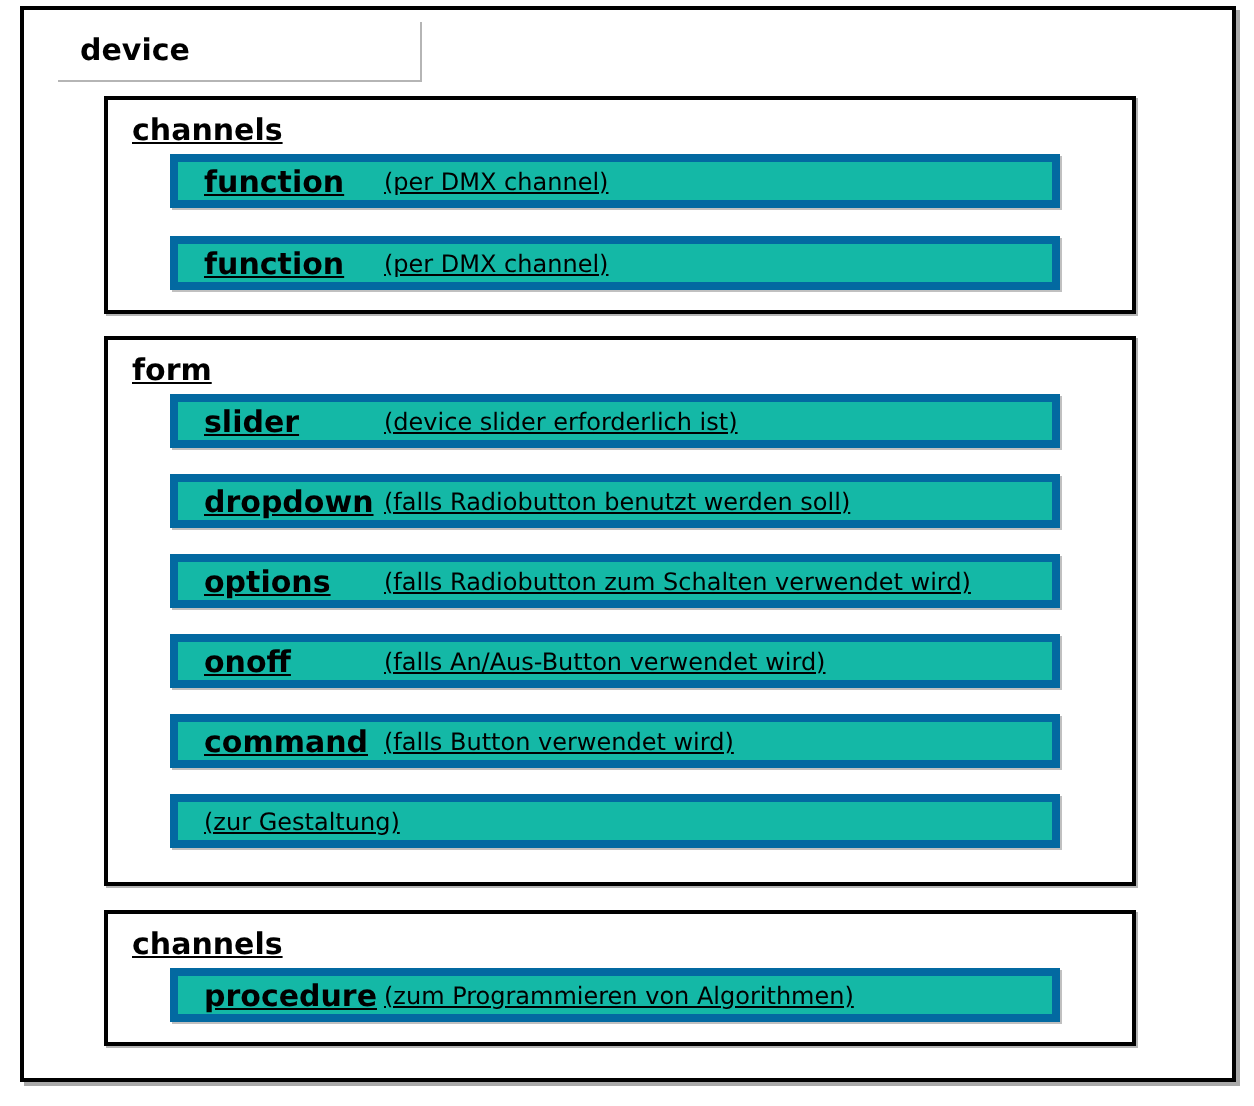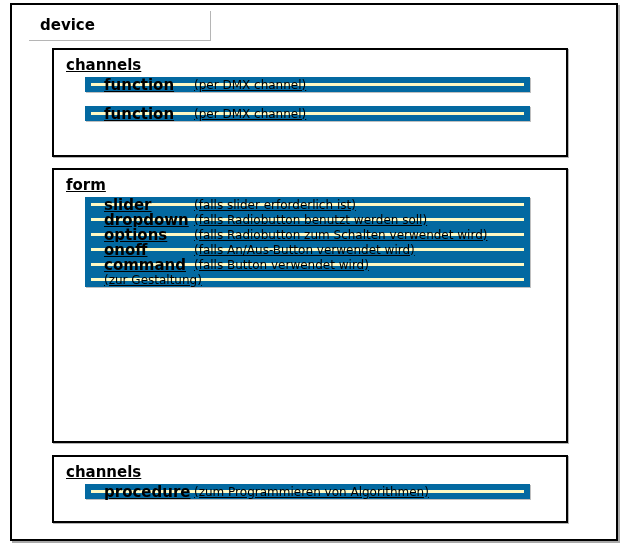--- a/index.html
+++ b/index.html
@@ -58,25 +58,25 @@
     font-size: 15px;
     line-height: 18px;
   }
   .rows {
     display: flex;
     flex-direction: column;
     margin: 3px 0 0 31px;
     width: 445px;
   }
   .sec-channels-top .rows { gap: 14px; }
-  .sec-form         .rows { }
+  .sec-form         .rows { gap: 13px; }
   .row {
-    height: 15px;
-    background: #fef9c3;
-    border: 6px solid #0369a1;
+    height: 27px;
+    background: #14b8a6;
+    border: 4px solid #0369a1;
     box-sizing: border-box;
     box-shadow: 1px 1px 0 #c0c0c0;
     display: flex;
     align-items: center;
     padding-left: 13px;
     white-space: nowrap;
   }
   .row-label {
     display: inline-block;
     min-width: 90px;
@@ -109,21 +109,21 @@
           <span class="row-desc">(per DMX channel)</span>
         </div>
       </div>
     </div>
 
     <div class="box section sec-form">
       <div class="sec-title">form</div>
       <div class="rows">
         <div class="row">
           <span class="row-label">slider</span>
-          <span class="row-desc">(falls slider erforderlich ist)</span>
+          <span class="row-desc">(device slider erforderlich ist)</span>
         </div>
         <div class="row">
           <span class="row-label">dropdown</span>
           <span class="row-desc">(falls Radiobutton benutzt werden soll)</span>
         </div>
         <div class="row">
           <span class="row-label">options</span>
           <span class="row-desc">(falls Radiobutton zum Schalten verwendet wird)</span>
         </div>
         <div class="row">

